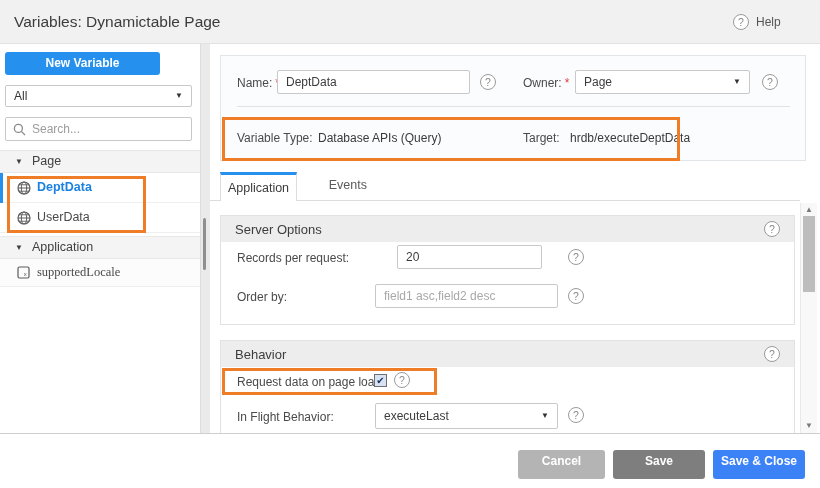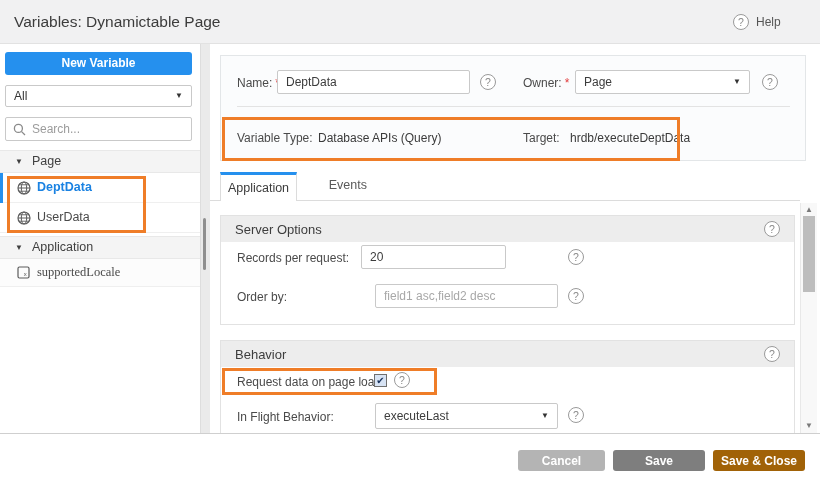--- a/index.html
+++ b/index.html
@@ -14,21 +14,21 @@
   .hdr-help { left:733px; top:0; height:44px; display:flex; align-items:center; gap:7px; color:#555; cursor:pointer; }
 
   .qicon { display:inline-block; width:16px; height:16px; border:1px solid #9a9a9a; border-radius:50%;
            color:#8a8a8a; font-size:10.5px; line-height:14px; text-align:center; background:#fff; flex:0 0 auto; }
 
   
   .sidebar { left:0; top:44px; width:200px; height:389px; background:#fff; }
   .gutter { left:200px; top:44px; width:10px; height:389px; background:#eaeaea; border-left:1px solid #ddd; }
   .gutter-thumb { left:203px; top:218px; width:3px; height:52px; background:#8f8f8f; border-radius:2px; }
 
-  .btn-new { left:5px; top:52px; width:187px; height:23px; background:#2590ee; border-radius:3px;
+  .btn-new { left:5px; top:52px; width:155px; height:23px; background:#2590ee; border-radius:3px;
              color:#fff; font-weight:bold; text-align:center; line-height:23px; cursor:pointer; }
   .filter { left:5px; top:85px; width:187px; height:22px; background:#fff; border:1px solid #c9c9c9;
             border-radius:2px; line-height:20px; padding:0 8px; color:#333; }
   .filter .caret, .select .caret { position:absolute; right:8px; top:50%; transform:translateY(-50%);
             font-size:8px; color:#333; }
   .searchbox { left:5px; top:117px; width:187px; height:24px; border:1px solid #c9c9c9; border-radius:2px; background:#fff; }
   .searchbox svg { position:absolute; left:7px; top:5px; }
   .searchbox input { position:absolute; left:26px; top:1px; width:155px; height:20px; border:0; outline:0;
             font:12px "Liberation Sans","DejaVu Sans",sans-serif; color:#444; background:transparent; }
   .searchbox input::placeholder { color:#9c9c9c; }
@@ -72,25 +72,25 @@
   .checkbox { position:absolute; width:13px; height:13px; border:1px solid #6f6f6f; background:#d7e3f4;
               font-size:10px; line-height:12px; text-align:center; color:#17315c; cursor:pointer; }
 
   
   .vscroll { left:800px; top:203px; width:17px; height:230px; background:#f8f8f8; border-left:1px solid #e8e8e8; }
   .varrow { position:absolute; left:0; width:16px; text-align:center; font-size:8px; color:#7a7a7a; cursor:pointer; }
   .vthumb { position:absolute; left:2px; width:12px; top:13px; height:76px; background:#bdbdbd; cursor:grab; }
 
   
   .footer { left:0; top:433px; width:820px; height:55px; background:#fff; border-top:1px solid #cfcfcf; }
-  .fbtn { position:absolute; top:16px; height:21px; border-radius:3px; color:#fff; font-weight:bold;
+  .fbtn { position:absolute; top:16px; height:29px; border-radius:3px; color:#fff; font-weight:bold;
           text-align:center; line-height:23px; cursor:pointer; font-size:12px; }
   .btn-cancel { left:518px; width:87px; background:#b4b4b4; }
   .btn-save { left:613px; width:92px; background:#7e7e7e; }
-  .btn-saveclose { left:713px; width:92px; background:#a16207; }
+  .btn-saveclose { left:713px; width:92px; background:#3b82f6; }
 </style>
 </head>
 <body>
 
 <div class="screen">
 
   <div class="abs hdr"></div>
   <div class="abs hdr-title">Variables: Dynamictable Page</div>
   <div class="abs hdr-help">
     <span class="qicon">?</span>
@@ -187,21 +187,21 @@
   <div class="abs tab active" style="left:220px; width:77px;">Application</div>
   <div class="abs tab idle" style="left:297px; width:70px;text-align:right;">Events</div>
 
   <div class="section" style="left:220px; top:215px; width:575px; height:110px;">
     <div class="sec-hd">
       <span>Server Options</span>
       <span class="qicon">?</span>
     </div>
   </div>
   <div class="abs flabel" style="left:237px; top:251px;">Records per request:</div>
-  <input class="tinput" style="left: 361px; top: 245px; width: 145px;" value="20">
+  <input class="tinput" style="left: 397px; top: 245px; width: 145px;" value="20">
   <span class="abs qicon" style="left:568px; top:249px;">?</span>
 
   <div class="abs flabel" style="left:237px; top:290px;">Order by:</div>
   <input class="tinput" style="left: 375px; top: 284px; width: 183px;" placeholder="field1 asc,field2 desc">
   <span class="abs qicon" style="left:568px; top:288px;">?</span>
 
   <div class="section" style="left:220px; top:340px; width:575px; height:97px;">
     <div class="sec-hd">
       <span>Behavior</span>
       <span class="qicon">?</span>

